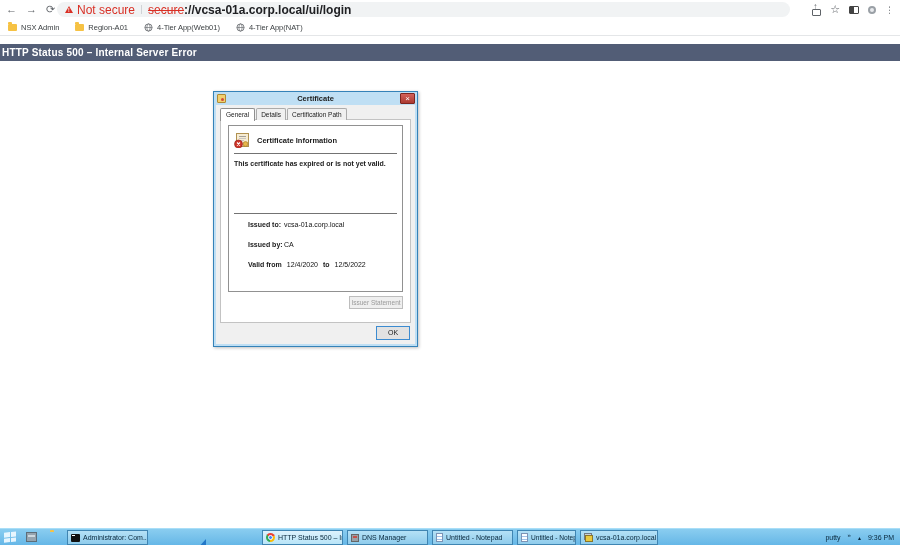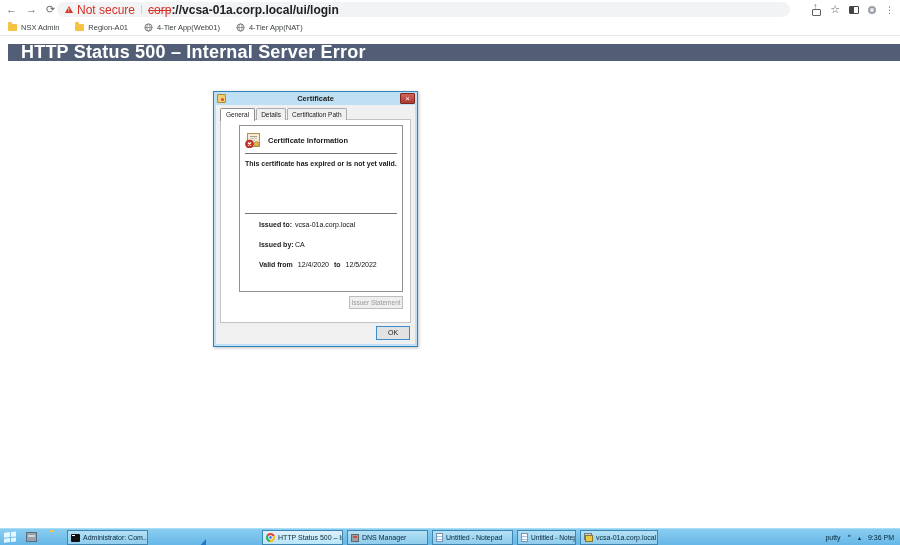--- a/index.html
+++ b/index.html
@@ -33,22 +33,22 @@
 
   .bookmarks { position:absolute; top:19px; left:0; right:0; height:17px; background:#fff;
                border-bottom:1px solid #e4e6e8; display:flex; align-items:center; padding-left:8px;
                font-size:7.5px; color:#3c4043; }
   .bm { display:flex; align-items:center; gap:4px; margin-right:16px; cursor:pointer; }
   .folder-ic { width:9px; height:7px; background:#f6c244; border-radius:1px; position:relative; }
   .folder-ic::before { content:""; position:absolute; top:-2px; left:0; width:4px; height:2px; background:#f6c244; border-radius:1px 1px 0 0; }
   .globe-ic { width:9px; height:9px; }
 
   
-  .error-bar { position:absolute; top:44px; left:8px; right:0; height:17px; background:#525D76;
-               color:#fff; font-weight:bold; font-size:18px; line-height:17px; padding-left:13px; letter-spacing:0.2px; }
+  .error-bar { position:absolute; top:44px; left:0; right:0; height:17px; background:#525D76;
+               color:#fff; font-weight:bold; font-size:10px; line-height:17px; padding-left:2px; letter-spacing:0.2px; }
 
   
   .dialog { position:absolute; left:213px; top:91px; width:205px; height:256px;
             background:#bfdff4; border:1px solid #3582b8; box-shadow:1px 1px 3px rgba(0,0,0,.25);
             font-size:7px; color:#1a1a1a; }
   .dlg-title { position:relative; height:23px; }
   .dlg-cert-ic { position:absolute; left:3px; top:2px; width:9px; height:9px; background:#f2d070;
                  border:1px solid #ae8a33; border-radius:1px; }
   .dlg-cert-ic::after { content:""; position:absolute; right:1px; bottom:1px; width:3px; height:3px;
                         border-radius:50%; background:#d24a3a; }
@@ -57,21 +57,21 @@
                background:linear-gradient(#d4625a,#ac3a31); border:1px solid #7d251f; border-radius:1px;
                color:#fff; font-size:8px; line-height:9px; text-align:center; cursor:pointer; }
   .dlg-body { position:absolute; left:2px; right:2px; top:13px; bottom:2px; background:#f0f0f0; }
 
   .tabs { position:absolute; left:4px; top:3px; display:flex; align-items:flex-end; z-index:2; }
   .tab { border:1px solid #ababab; border-bottom:none; border-radius:2px 2px 0 0; background:#f0f0f0;
          padding:2px 4px; margin-right:1px; font-size:6.5px; cursor:pointer; }
   .tab.active { background:#fff; padding:2px 5px 3px; margin-bottom:-1px; border-color:#8f8f8f; }
 
   .tabpage { position:absolute; left:4px; right:4px; top:14px; bottom:21px; background:#fff; border:1px solid #c3c3c3; }
-  .infobox { position:absolute; left:18px; right:7px; top:5px; height:167px; background:#fff; border:1px solid #919191; }
+  .infobox { position:absolute; left:7px; right:7px; top:5px; height:167px; background:#fff; border:1px solid #919191; }
   .info-head { display:flex; align-items:center; gap:7px; padding:7px 5px 5px 5px; }
   .bigcert { width:16px; height:15px; flex:none; }
   .info-head b { font-size:7.5px; }
   .hr { border-top:1px solid #737373; margin:0 5px; }
   .msg { font-weight:bold; padding:6px 5px; font-size:7px; }
   .hr2 { position:absolute; left:5px; right:5px; top:87px; border-top:1px solid #737373; }
   .fields { position:absolute; left:19px; right:4px; top:95px; }
   .frow { display:flex; align-items:baseline; height:20px; }
   .frow .lbl { font-weight:bold; width:36px; flex:none; }
   .frow .lbl2 { font-weight:bold; margin:0 5px; }
@@ -130,21 +130,21 @@
 <div class="toolbar">
   <div class="navbtns">
     <span>←</span>
     <span>→</span>
     <span>⟳</span>
   </div>
   <div class="omnibox">
     <span class="warn-tri"></span>
     <span class="notsecure">Not secure</span>
     <span class="omni-sep"></span>
-    <span class="https">corp</span>
+    <span class="https">secure</span>
       <span class="urlrest">://vcsa-01a.corp.local/ui/login</span>
   </div>
   <div class="chrome-right">
     <span class="share-ic"></span>
     <span class="star-ic">☆</span>
     <span class="panel-ic">
         <i></i>
       </span>
     <span class="avatar-ic"></span>
     <span class="dots-ic">⋮</span>

